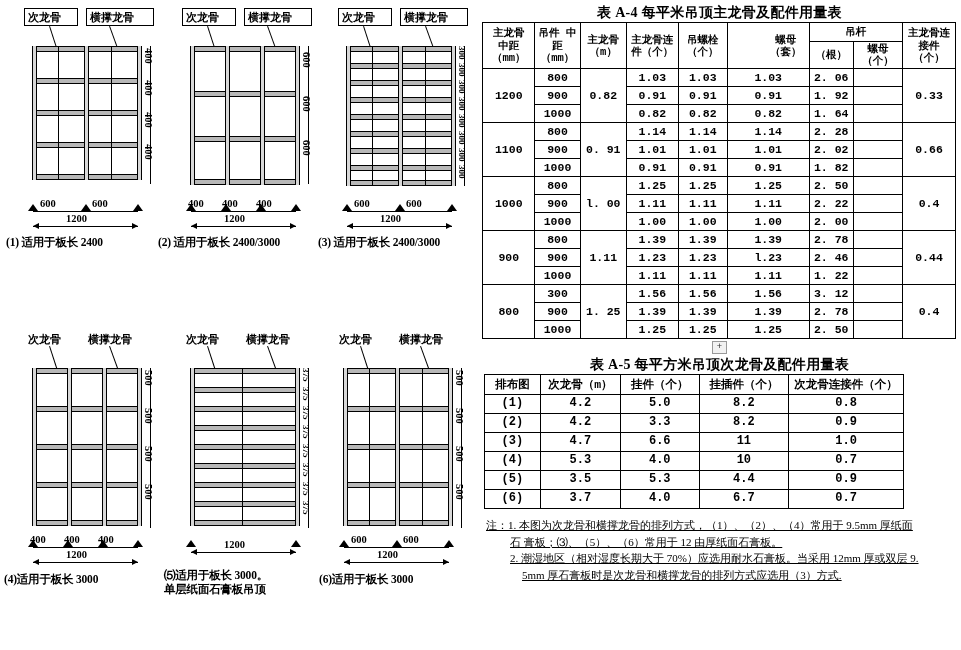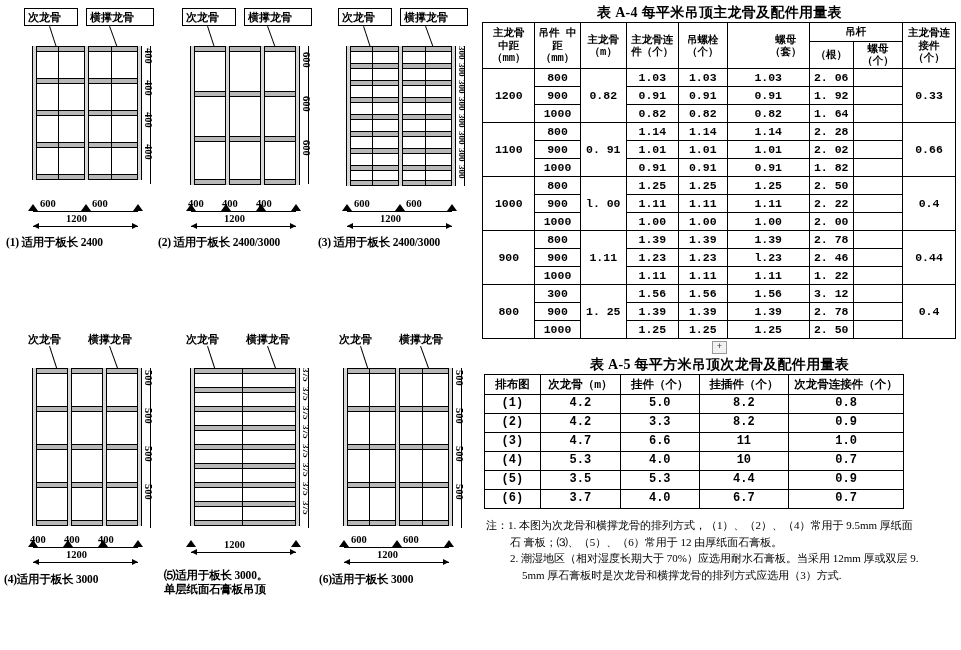--- a/index.html
+++ b/index.html
@@ -178,21 +178,21 @@
     color: #333;
   }
   .notes {
     font-family: "Liberation Serif", serif;
     font-size: 11px;
     line-height: 1.5;
     margin-left: 8px;
     margin-top: 8px;
     width: 470px;
   }
-  .notes .ln { white-space: nowrap; }
+  .notes .ln { white-space: nowrap; text-decoration: underline; }
   .notes .ind1 { padding-left: 24px; }
   .notes .ind2 { padding-left: 24px; }
 
   
   .bottom-title {
     position: absolute;
     left: 128px;
     top: 625px;
     font-family: "Liberation Serif", serif;
     font-size: 15px;

